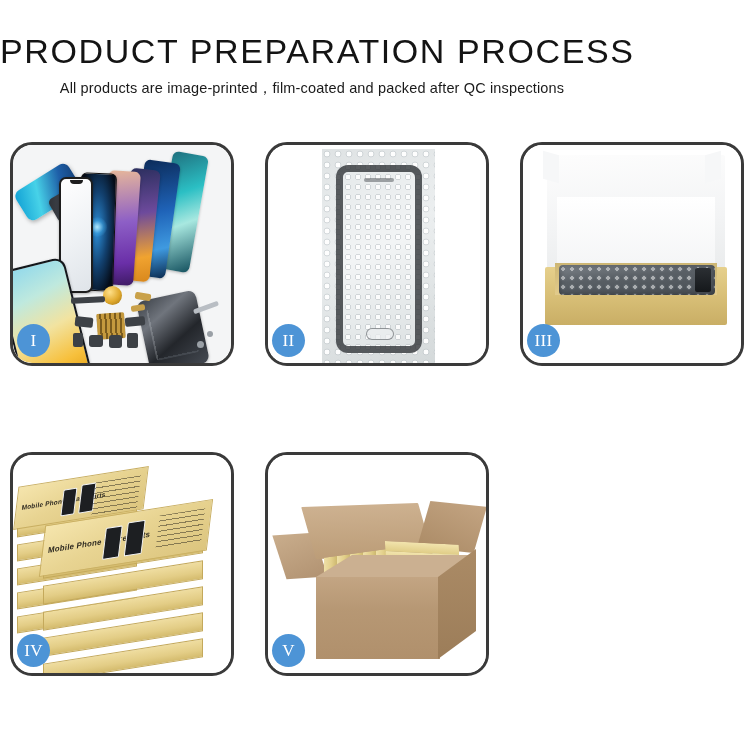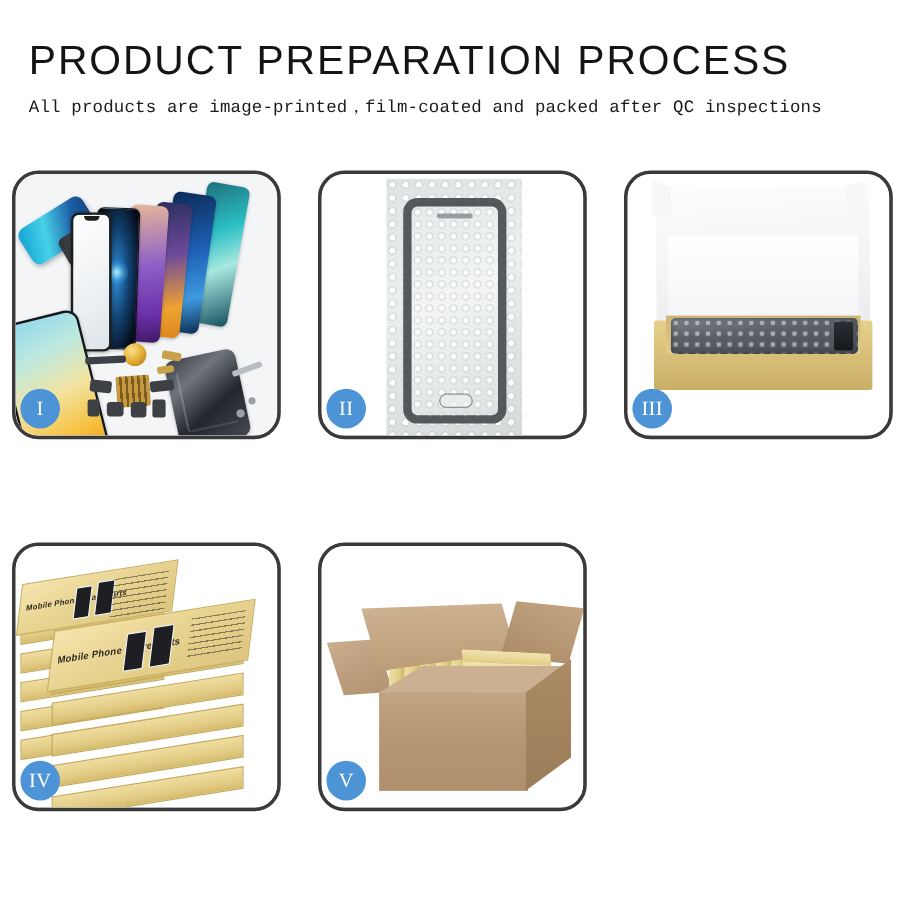--- a/index.html
+++ b/index.html
@@ -19,37 +19,36 @@
     background: #ffffff;
   }
 
   
   .header {
     position: absolute;
     left: 0;
     top: 0;
     width: 624px;
     text-align: center;
-    margin-left: 24px;
   }
   .title {
     margin: 0;
     padding-top: 33px;
     font-family: "Liberation Sans", sans-serif;
     font-size: 34px;
     font-weight: 500;
     letter-spacing: 1.6px;
     color: #141414;
     line-height: 1.1;
     white-space: nowrap;
   }
   .subtitle {
     margin: 0;
     padding-top: 9px;
-    font-family: Liberation Mono, monospace;
+    font-family: Liberation Sans, sans-serif;
     font-size: 14.5px;
     font-weight: 400;
     letter-spacing: 0.15px;
     color: #1a1a1a;
     white-space: nowrap;
   }
 
   
   .grid {
     position: absolute;

